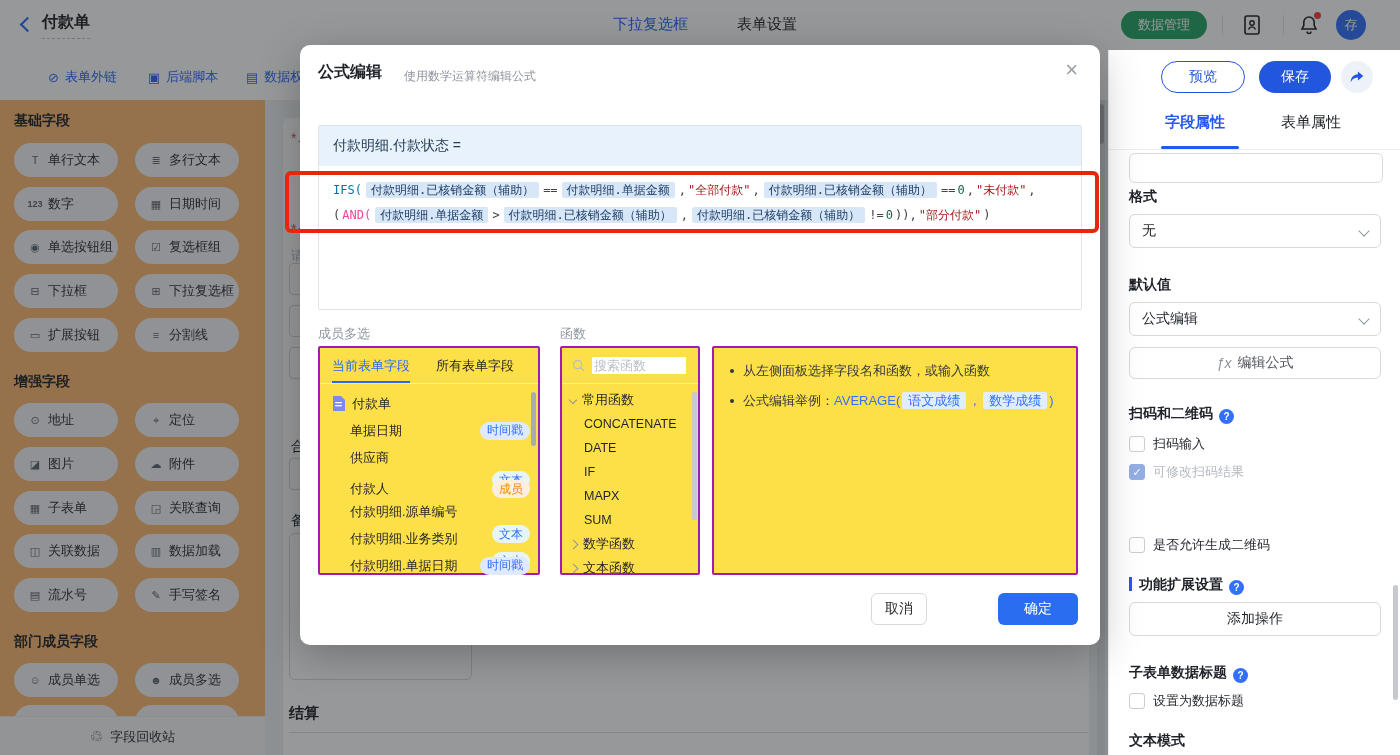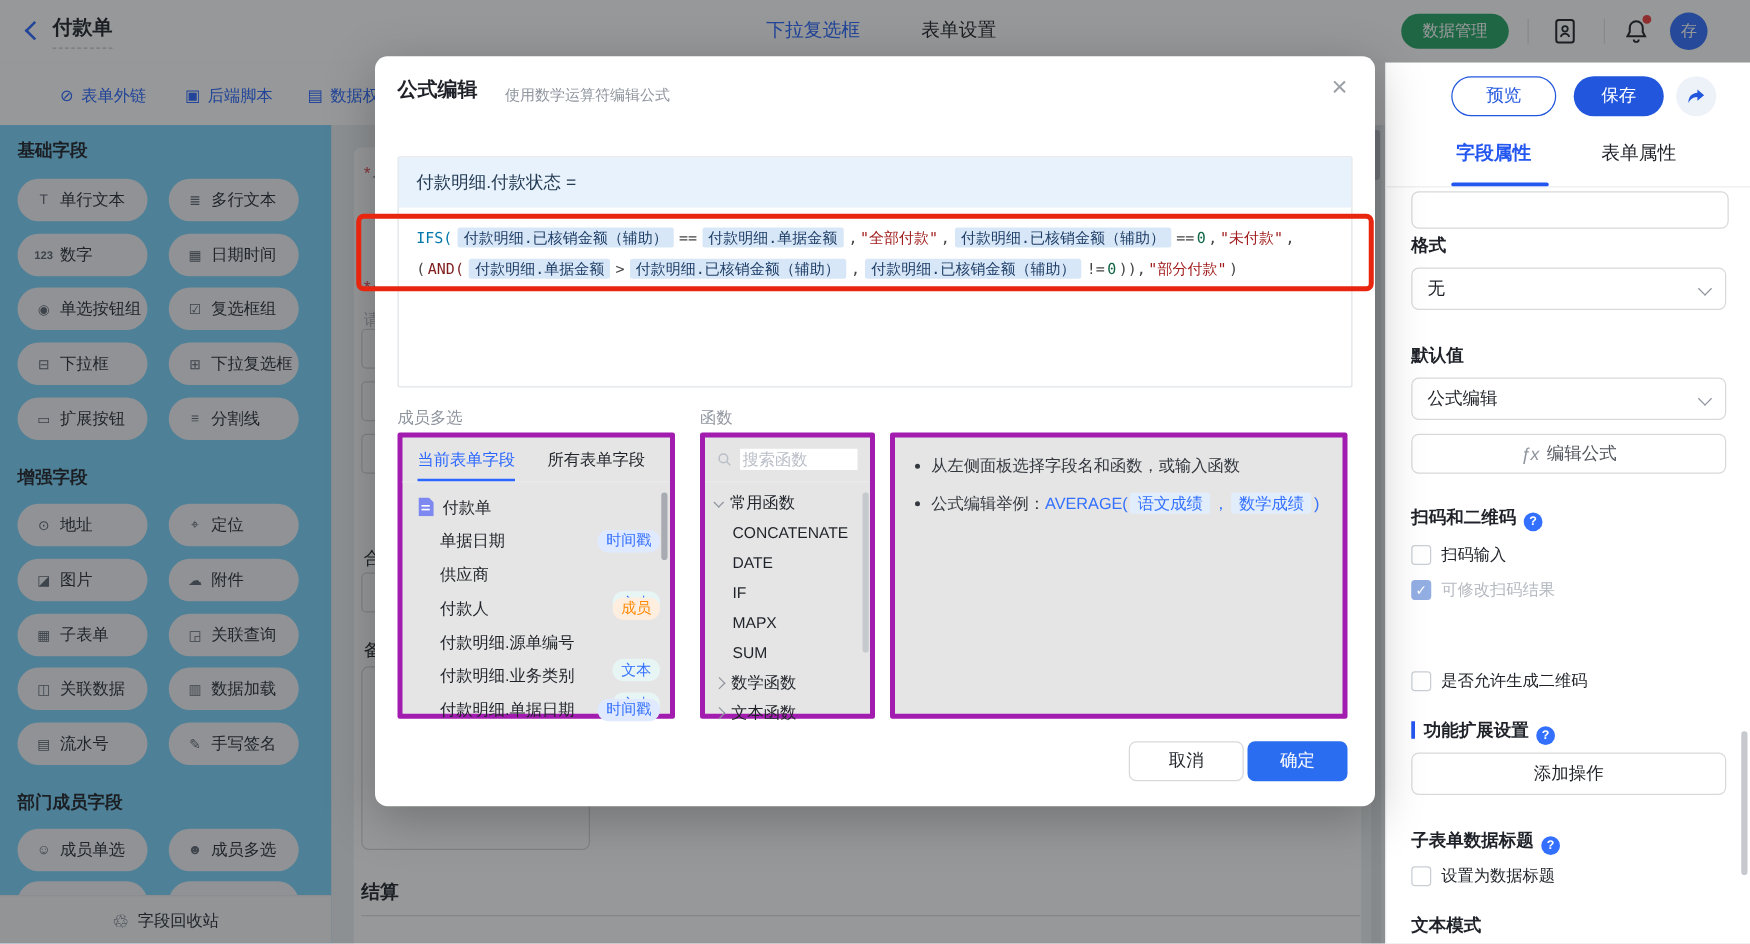--- a/index.html
+++ b/index.html
@@ -12,21 +12,21 @@
   .top-tab{top:15px;font-size:15px;}
   .pill-green{left:1121px;top:11px;width:86px;height:28px;border-radius:14px;background:#27a566;color:#fff;font-size:13px;display:flex;align-items:center;justify-content:center;}
   .vdiv{top:15px;width:1px;height:20px;background:#e3e5e8;}
   .avatar{left:1336px;top:10px;width:30px;height:30px;border-radius:50%;background:#3370ff;color:#fff;font-size:13px;display:flex;align-items:center;justify-content:center;}
   .bell-dot{left:1314px;top:12px;width:7px;height:7px;border-radius:50%;background:#f53f3f;z-index:2;}
   
   .toolbar{left:0;top:50px;width:1108px;height:50px;background:#fff;z-index:1;}
   .tool-item{top:18px;font-size:13px;color:#2c68ff;display:flex;align-items:center;gap:6px;}
   .tool-ic{font-size:13px;color:#2c68ff;}
   
-  .sidebar{left:0;top:100px;width:265px;height:655px;background:#7dd3fc;z-index:1;}
+  .sidebar{left:0;top:100px;width:265px;height:655px;background:#fdba74;z-index:1;}
   .side-h{left:14px;font-size:14px;font-weight:700;color:#1f2329;}
   .pill{width:104px;height:34px;border-radius:17px;background:#f4f5f7;display:flex;align-items:center;padding-left:12px;box-sizing:border-box;}
   .picon{width:18px;font-size:11px;color:#5f6673;text-align:center;flex:0 0 auto;}
   .plabel{font-size:13px;color:#2b2f36;margin-left:4px;white-space:nowrap;}
   .recycle{left:0;top:616px;width:265px;height:39px;background:#f7f8fa;border-top:1px solid #ececee;display:flex;align-items:center;justify-content:center;gap:7px;font-size:13px;color:#2b2f36;z-index:3;}
   
   .canvas{left:265px;top:100px;width:843px;height:655px;background:#eef0f3;z-index:0;}
   .card{left:18px;top:18px;width:806px;height:637px;background:#fff;border-radius:6px 6px 0 0;}
   .flabel{font-size:14px;color:#1f2329;}
   .req{color:#e34d59;margin-right:2px;}
@@ -62,26 +62,26 @@
   .modal{left:300px;top:45px;width:800px;height:600px;background:#fff;border-radius:10px;box-shadow:0 10px 40px rgba(0,0,0,.25);z-index:50;}
   .m-title{left:18px;top:17px;font-size:16px;font-weight:700;color:#1f2329;}
   .m-sub{left:104px;top:23px;font-size:12px;color:#8f959e;}
   .m-close{right:22px;top:14px;font-size:22px;color:#9aa0a6;line-height:1;}
   .fx-box{left:18px;top:80px;width:764px;height:185px;border:1px solid #e0e3e8;border-radius:2px;box-sizing:border-box;}
   .fx-head{left:0;top:0;width:100%;height:40px;background:#e7f2fc;display:flex;align-items:center;padding-left:14px;box-sizing:border-box;font-size:14px;color:#243b53;}
   .fx-body{left:0;top:40px;width:100%;padding:12px 13px;box-sizing:border-box;font-family:"DejaVu Sans Mono","Liberation Mono",monospace;font-size:12px;}
   .cline{white-space:nowrap;line-height:25px;}
   .tk{margin:0 1px;color:#454545;}
   .tk-k1{color:#0077aa;}
-  .tk-k2{color:#7f1d1d;}
+  .tk-k2{color:#ec4899;}
   .tk-str{color:#a11d1d;}
   .tk-num{color:#116644;}
   .chip{background:#d8e7f7;color:#1d3d66;border-radius:2px;padding:1px 5px;margin:0 3px;}
   .m-seclabel{font-size:13px;color:#8f959e;}
-  .panelbox{border:4px solid #a21caf;border-radius:2px;box-sizing:border-box;background:#e5e5e5;padding-left:24px;}
+  .panelbox{border:2px solid #a21caf;border-radius:2px;box-sizing:border-box;background:#fde047;padding-left:24px;}
   .vtabs{left:0;top:0;width:100%;height:36px;border-bottom:1px solid #e8eaed;box-sizing:border-box;}
   .vtab{top:9px;font-size:13px;}
   .vtab-underline{left:12px;top:33px;width:78px;height:2px;background:#2c68ff;}
   .vrow{left:0;width:100%;height:27px;display:flex;align-items:center;box-sizing:border-box;padding:0 8px 0 30px;}
   .vroot{padding-left:12px;gap:7px;}
   .vname{font-size:13px;color:#1f2329;white-space:nowrap;overflow:hidden;}
   .vbadge{margin-left:auto;height:18px;border-radius:9px;padding:0 7px;font-size:12px;display:flex;align-items:center;flex:0 0 auto;}
   .b-time{background:#dfe9ff;color:#3370ff;}
   .b-text{background:#e8f5f5;color:#3370ff;margin-top:45px;}
   .b-member{background:#fdeee0;color:#ff8800;}
@@ -359,21 +359,21 @@
         <span class="vname">付款单</span>
       </div>
       <div class="abs vrow" style="top:69px;">
           <span class="vname">单据日期</span>
           <span class="vbadge b-time">时间戳</span>
         </div>
       <div class="abs vrow" style="top:96px;">
           <span class="vname">供应商</span>
           <span class="vbadge b-text">文本</span>
         </div>
-      <div class="abs vrow" style="top:123px;">
+      <div class="abs vrow" style="top:123px;align-items:flex-end;">
           <span class="vname">付款人</span>
           <span class="vbadge b-member">成员</span>
         </div>
       <div class="abs vrow" style="top:150px;">
           <span class="vname">付款明细.源单编号</span>
           <span class="vbadge b-text">文本</span>
         </div>
       <div class="abs vrow" style="top:177px;">
           <span class="vname">付款明细.业务类别</span>
           <span class="vbadge b-text">文本</span>
@@ -418,19 +418,19 @@
       <div class="abs tipline" style="left:16px;top:14px;">
           <span class="dot"></span>
           <span>从左侧面板选择字段名和函数，或输入函数</span>
         </div>
       <div class="abs tipline" style="left:16px;top:44px;">
           <span class="dot"></span>
           <span><span>公式编辑举例：</span><span class="tip-blue">AVERAGE(</span><span class="tipchip">语文成绩</span><span class="tip-blue">，</span><span class="tipchip">数学成绩</span><span class="tip-blue">)</span></span>
         </div>
     </div>
 
-    <div class="abs m-btn m-cancel" style="left:603px;top:548px;width:92px;">取消</div>
+    <div class="abs m-btn m-cancel" style="left:571px;top:548px;width:56px;">取消</div>
     <div class="abs m-btn m-ok" style="left:698px;top:548px;width:80px;">确定</div>
   </div>
 
   <div class="abs redbox"></div>
 
 </div>
 
 </body></html>

